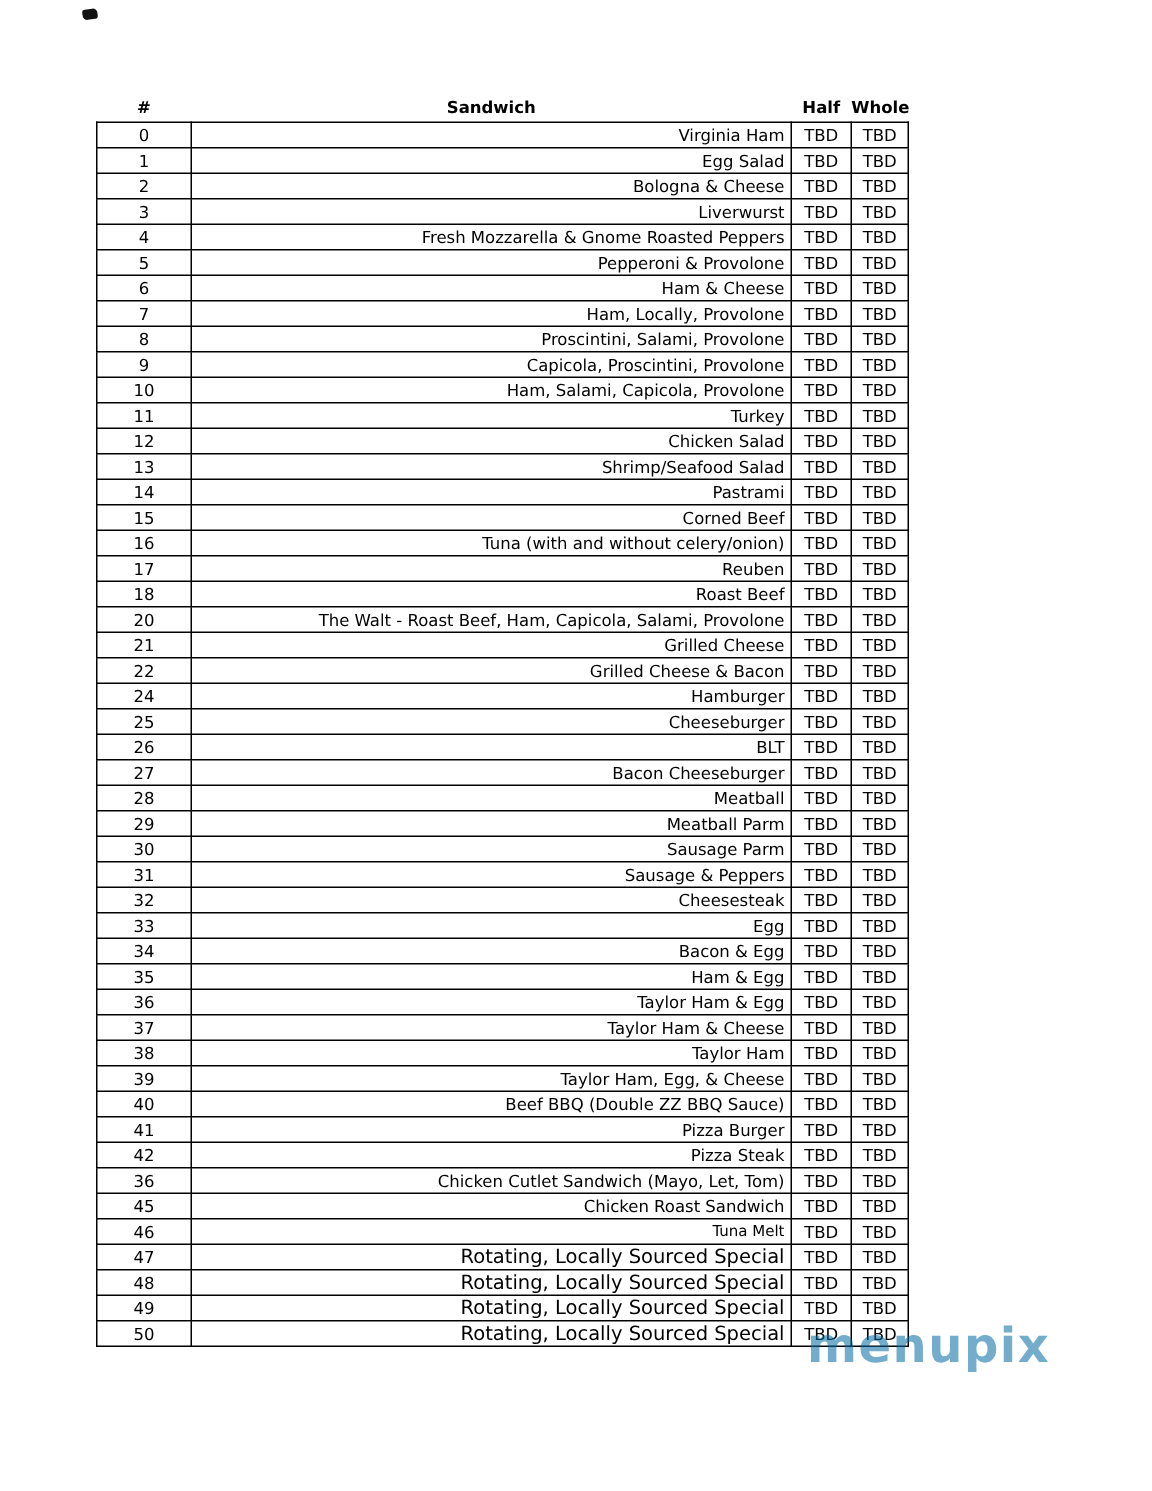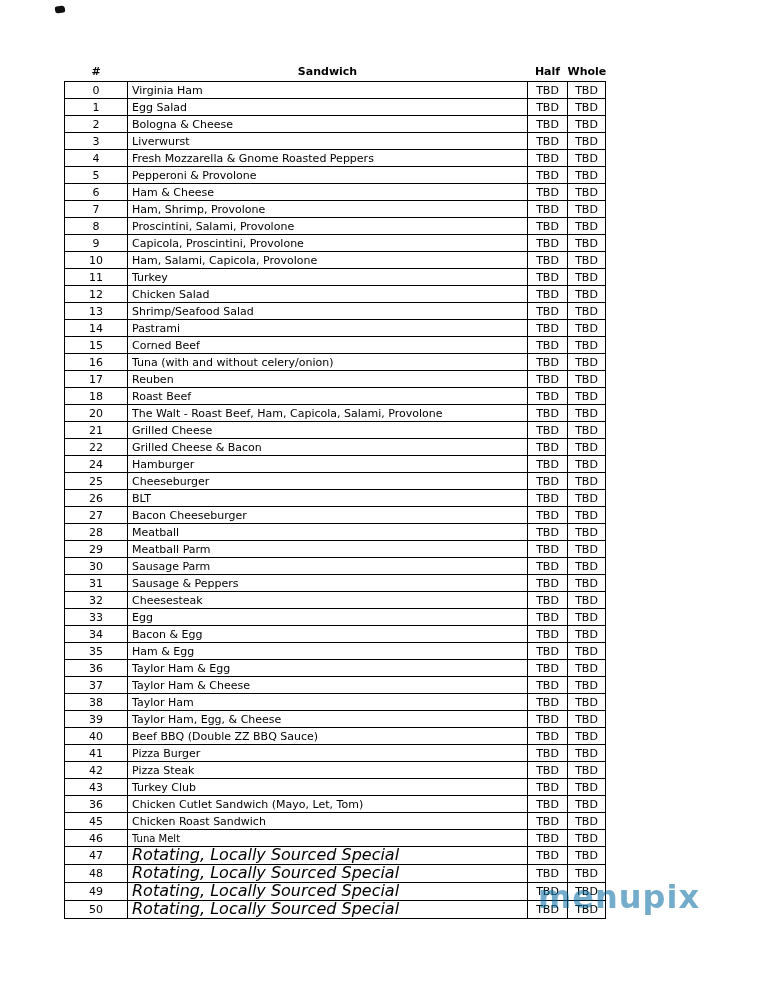--- a/index.html
+++ b/index.html
@@ -47,25 +47,25 @@
     border: 1px solid #000;
     font-size: 11px;
     line-height: 13px;
     height: 14px;
     padding: 1px 4px;
     white-space: nowrap;
     overflow: hidden;
     vertical-align: middle;
   }
   .col-num   { width: 63px;  text-align: center; }
-  .col-name  { width: 400px; text-align: left; padding-left: 6px; }
+  .col-name  { width: 400px; text-align: right; padding-left: 6px; }
   .col-half  { width: 40px;  text-align: center; }
   .col-whole { width: 38px;  text-align: center; margin-top: 20px; }
   td.col-name .note { }
-  tr.special td.col-name span { font-style: italic; font-size: 16px; }
+  tr.special td.col-name span { font-size: 13px; }
   tr.small td.col-name span { font-size: 10px; }
   .watermark {
     position: absolute;
     left: 538px;
     top: 878px;
     font-size: 32px;
     font-weight: bold;
     letter-spacing: 1px;
     color: #0369a1;
     opacity: 0.55;
@@ -127,21 +127,21 @@
           <td class="col-whole">TBD</td>
         </tr>
         <tr>
           <td class="col-num">6</td>
           <td class="col-name"><span>Ham &amp; Cheese</span></td>
           <td class="col-half">TBD</td>
           <td class="col-whole">TBD</td>
         </tr>
         <tr>
           <td class="col-num">7</td>
-          <td class="col-name"><span>Ham, Shrimp, Provolone</span></td>
+          <td class="col-name"><span>Ham, Locally, Provolone</span></td>
           <td class="col-half">TBD</td>
           <td class="col-whole">TBD</td>
         </tr>
         <tr>
           <td class="col-num">8</td>
           <td class="col-name"><span>Proscintini, Salami, Provolone</span></td>
           <td class="col-half">TBD</td>
           <td class="col-whole">TBD</td>
         </tr>
         <tr>
@@ -326,26 +326,20 @@
         </tr>
         <tr>
           <td class="col-num">41</td>
           <td class="col-name"><span>Pizza Burger</span></td>
           <td class="col-half">TBD</td>
           <td class="col-whole">TBD</td>
         </tr>
         <tr>
           <td class="col-num">42</td>
           <td class="col-name"><span>Pizza Steak</span></td>
-          <td class="col-half">TBD</td>
-          <td class="col-whole">TBD</td>
-        </tr>
-        <tr>
-          <td class="col-num">43</td>
-          <td class="col-name"><span>Turkey Club</span></td>
           <td class="col-half">TBD</td>
           <td class="col-whole">TBD</td>
         </tr>
         <tr>
           <td class="col-num">36</td>
           <td class="col-name"><span>Chicken Cutlet Sandwich (Mayo, Let, Tom)</span></td>
           <td class="col-half">TBD</td>
           <td class="col-whole">TBD</td>
         </tr>
         <tr>

